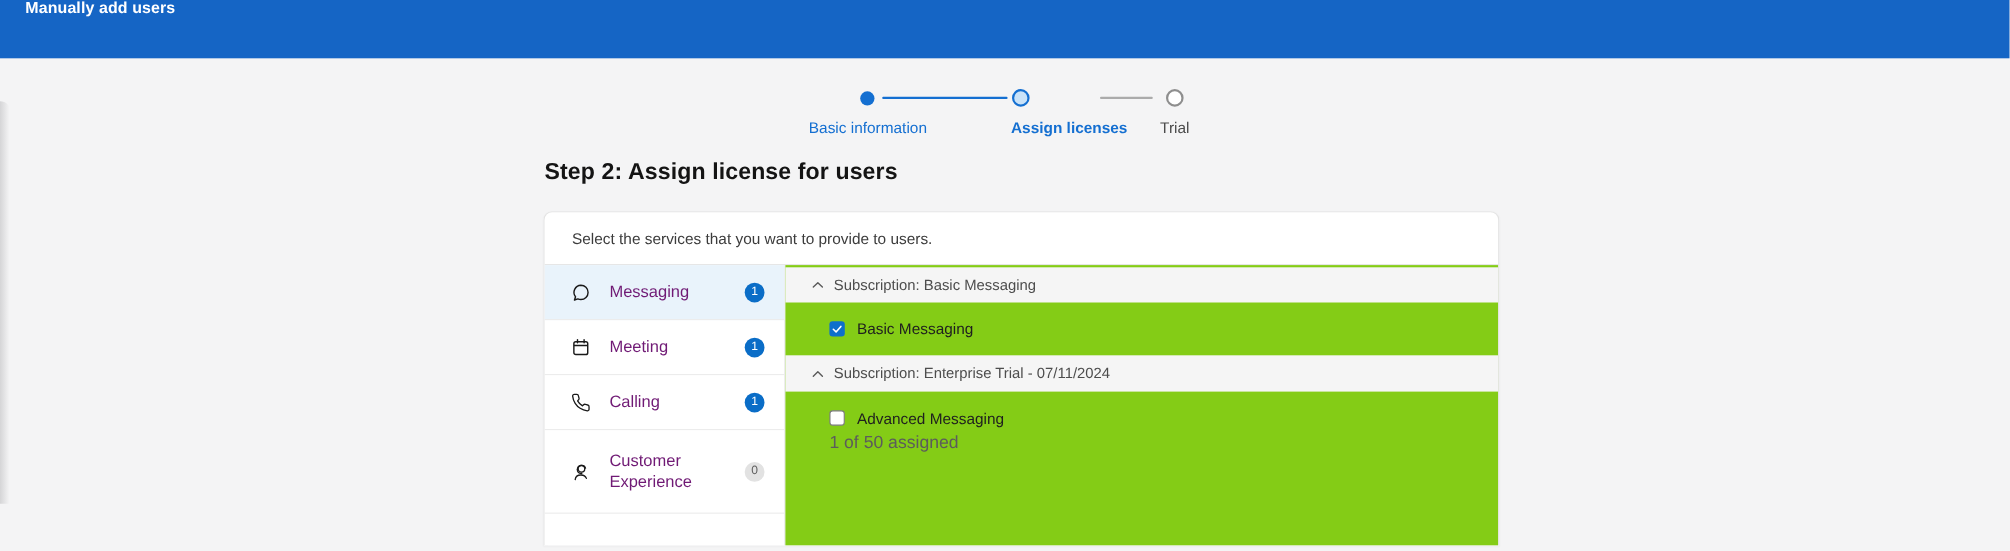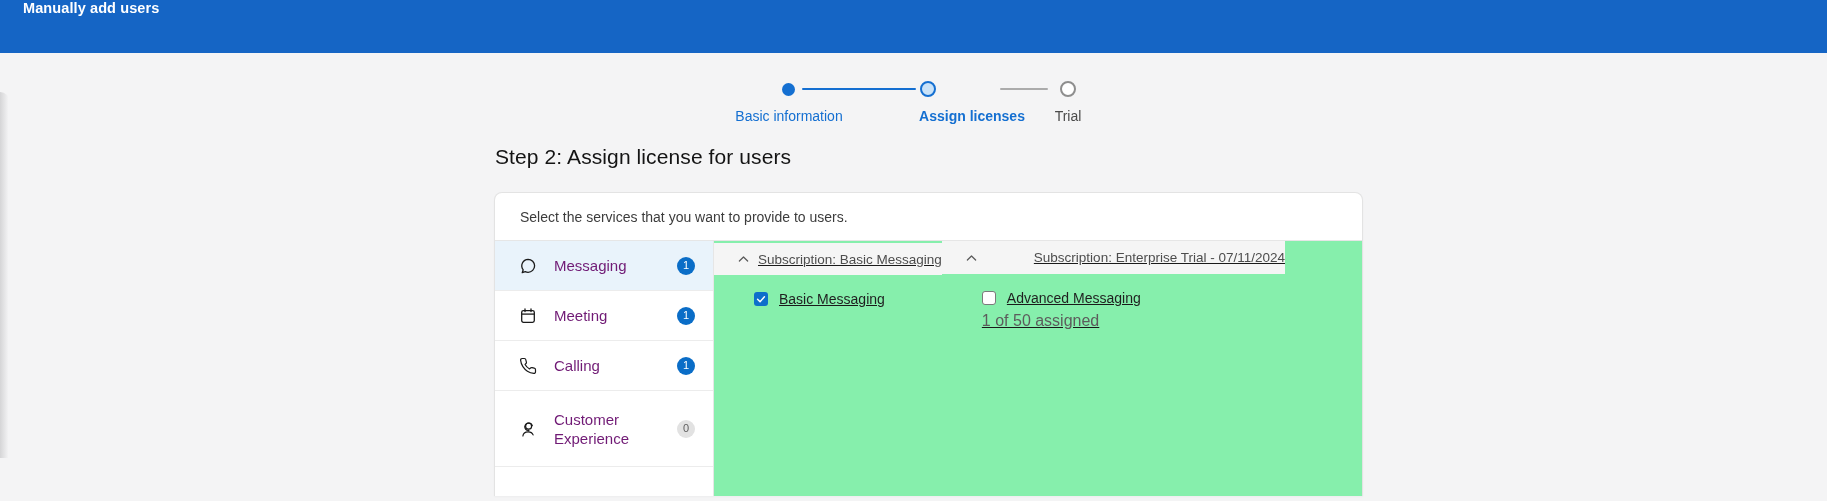--- a/index.html
+++ b/index.html
@@ -42,21 +42,21 @@
   .step-conn-1 { position:absolute; left:802px; top:88px; width:114px; height:2px; background:var(--accent,#146fd1); border-radius:1px; }
   .step-conn-2 { position:absolute; left:1000px; top:88px; width:48px; height:2px; background:#ababab; border-radius:1px; }
   .step-label { position:absolute; top:108px; transform:translateX(-50%); font-size:14px; white-space:nowrap; }
   .step-label.l1 { left:789px; color:var(--accent,#146fd1); }
   .step-label.l2 { left:928px; color:var(--accent,#146fd1); font-weight:700;margin-left:44px; }
   .step-label.l3 { left:1068px; color:#4b4b4b; }
 
   
   .page-title {
     position:absolute; left:495px; top:145px;
-    font-size:21px; font-weight:400; color:#141414; letter-spacing:.1px;
+    font-size:21px; font-weight:700; color:#141414; letter-spacing:.1px;
   }
 
   
   .card {
     position:absolute; left:494px; top:192px; width:869px; height:304px;
     background:#fff; border:1px solid #e3e3e3; border-bottom:none;
     border-radius:8px 8px 0 0; overflow:hidden;
     display:flex; flex-direction:column;
     box-shadow:0 1px 2px rgba(0,0,0,.03);
   }
@@ -80,27 +80,27 @@
   .si-label { font-size:15px; line-height:19px; color:#701a75; max-width:100px; }
   .si-badge {
     margin-left:auto; min-width:18px; height:18px; padding:0 4px; border-radius:9px;
     display:flex; align-items:center; justify-content:center;
     font-size:11px; line-height:1; flex:none;
   }
   .si-badge.blue { background:var(--badge-blue,#0a6dc7); color:#fff; }
   .si-badge.gray { background:#e2e2e2; color:#5e5e5e; }
 
   
-  .main { flex:1; display:flex; flex-direction:row; background:#86efac;text-decoration:underline; }
+  .main { flex:1; display:flex; flex-direction:column; background:#84cc16; }
   .section:first-child .sub-band { margin-top:2px; }
   .sub-band {
     height:32px; background:#f5f5f5; display:flex; align-items:center;
     padding-left:24px; cursor:pointer;
   }
-  .section:nth-child(2) .sub-band { height:33px;gap:48px; }
+  .section:nth-child(2) .sub-band { height:33px; }
   .chevron { width:11px; height:8px; margin-right:9px; color:#5a5a5a; flex:none; }
   .chevron svg { display:block; width:11px; height:8px; stroke:currentColor; }
   .sub-band-title { font-size:13.5px; color:#4d4d4d; }
 
   .license-row { height:48px; display:flex; align-items:center; padding-left:40px; }
   .license-block { padding:16px 0 0 40px; }
   .license-line { display:flex; align-items:center; }
   .checkbox {
     width:14px; height:14px; border-radius:3px; margin-right:11px; flex:none; cursor:pointer;
   }

